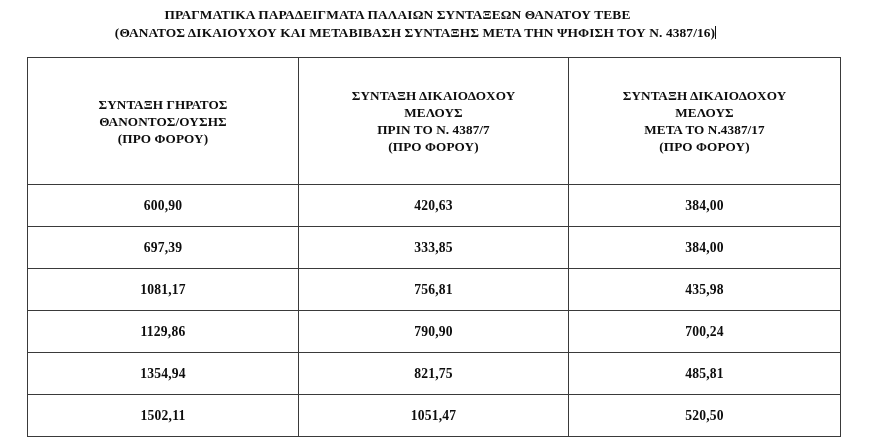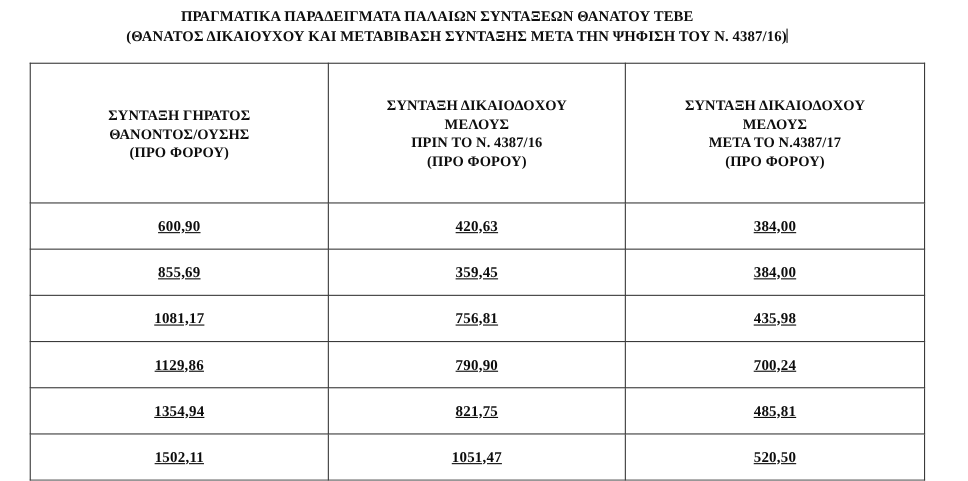--- a/index.html
+++ b/index.html
@@ -85,21 +85,20 @@
   }
   .pension-table thead th .hline {
     display: block;
     white-space: nowrap;
   }
 
   .pension-table tbody td {
     height: 41px;
     font-size: 13.6px;
     letter-spacing: 0.2px;
-    text-decoration: underline;
   }
 </style>
 </head>
 <body>
 
 <div class="page">
 
   <div class="doc-title">
     <span class="title-line title-line-1">ΠΡΑΓΜΑΤΙΚΑ ΠΑΡΑΔΕΙΓΜΑΤΑ ΠΑΛΑΙΩΝ ΣΥΝΤΑΞΕΩΝ ΘΑΝΑΤΟΥ ΤΕΒΕ</span>
     <span class="title-line title-line-2"><span>(ΘΑΝΑΤΟΣ ΔΙΚΑΙΟΥΧΟΥ ΚΑΙ ΜΕΤΑΒΙΒΑΣΗ ΣΥΝΤΑΞΗΣ ΜΕΤΑ ΤΗΝ ΨΗΦΙΣΗ ΤΟΥ Ν. 4387/16)</span><span class="caret"></span></span>
@@ -114,40 +113,40 @@
     <thead>
       <tr>
         <th>
           <span class="hline">ΣΥΝΤΑΞΗ ΓΗΡΑΤΟΣ</span>
           <span class="hline">ΘΑΝΟΝΤΟΣ/ΟΥΣΗΣ</span>
           <span class="hline">(ΠΡΟ ΦΟΡΟΥ)</span>
         </th>
         <th>
           <span class="hline">ΣΥΝΤΑΞΗ ΔΙΚΑΙΟΔΟΧΟΥ</span>
           <span class="hline">ΜΕΛΟΥΣ</span>
-          <span class="hline">ΠΡΙΝ ΤΟ Ν. 4387/16</span>
+          <span class="hline">ΠΡΙΝ ΤΟ Ν. 4387/7</span>
           <span class="hline">(ΠΡΟ ΦΟΡΟΥ)</span>
         </th>
         <th>
           <span class="hline">ΣΥΝΤΑΞΗ ΔΙΚΑΙΟΔΟΧΟΥ</span>
           <span class="hline">ΜΕΛΟΥΣ</span>
           <span class="hline">ΜΕΤΑ ΤΟ Ν.4387/17</span>
           <span class="hline">(ΠΡΟ ΦΟΡΟΥ)</span>
         </th>
       </tr>
     </thead>
     <tbody>
       <tr>
         <td>600,90</td>
         <td>420,63</td>
         <td>384,00</td>
       </tr>
       <tr>
-        <td>855,69</td>
-        <td>359,45</td>
+        <td>697,39</td>
+        <td>333,85</td>
         <td>384,00</td>
       </tr>
       <tr>
         <td>1081,17</td>
         <td>756,81</td>
         <td>435,98</td>
       </tr>
       <tr>
         <td>1129,86</td>
         <td>790,90</td>

